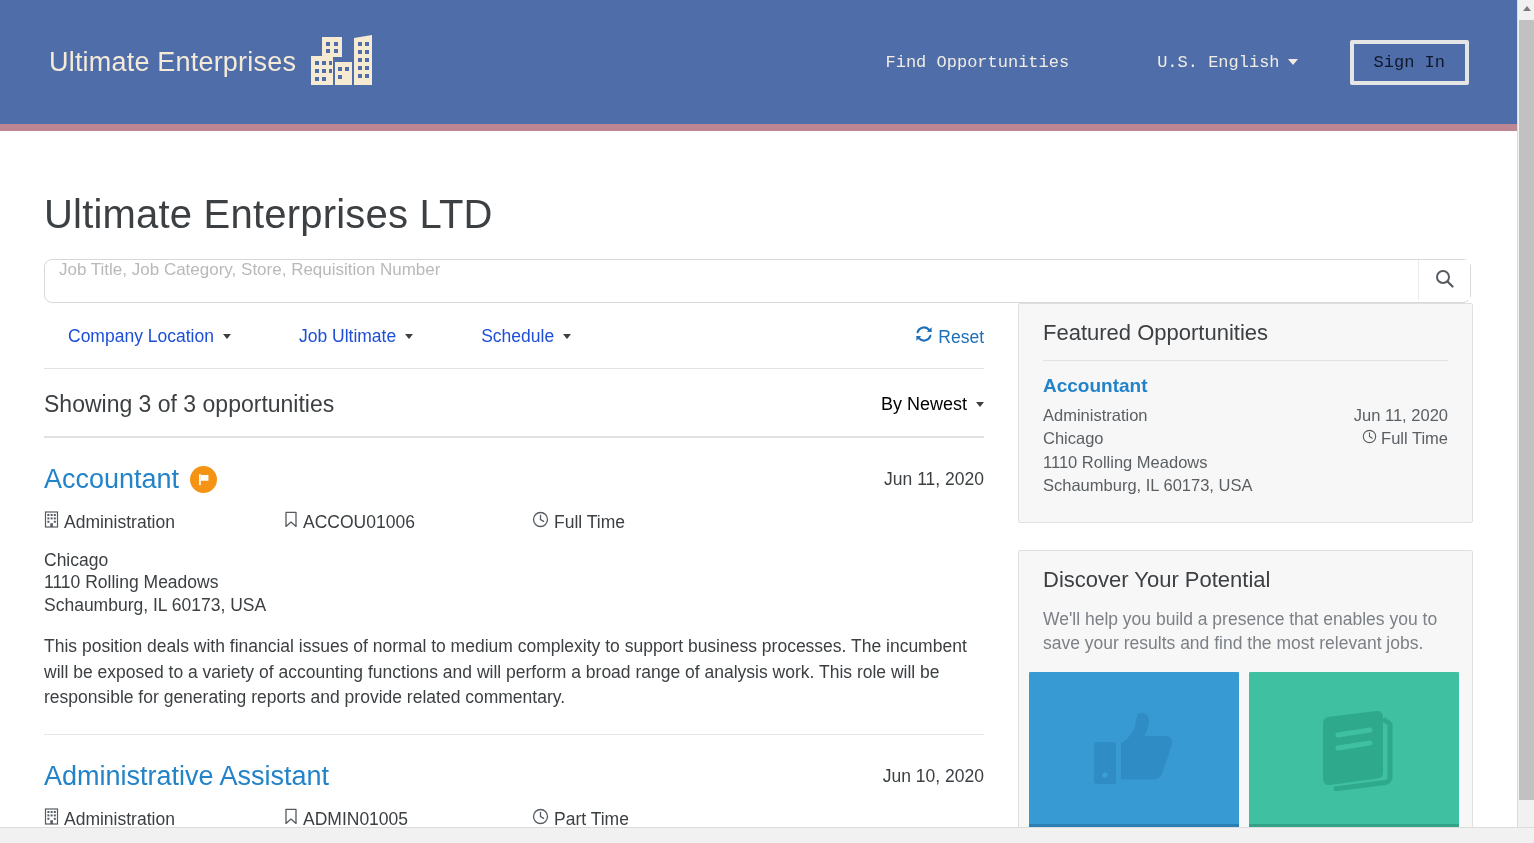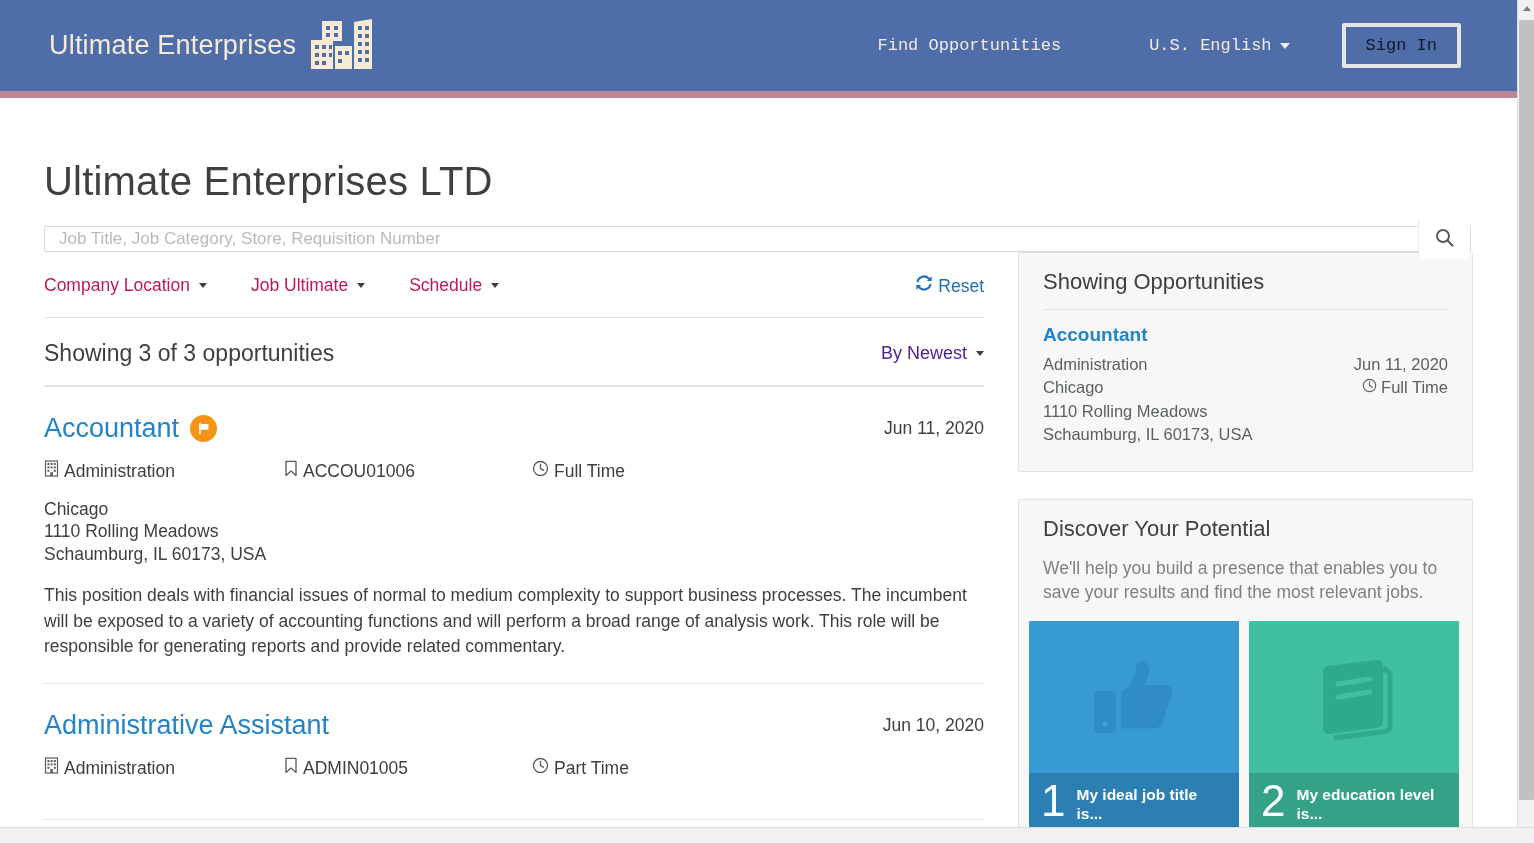--- a/index.html
+++ b/index.html
@@ -59,25 +59,25 @@
     left: 0; bottom: 0;
     width: 1534px; height: 16px;
     background: #f1f1f1;
     border-top: 1px solid #dcdcdc;
     z-index: 61;
   }
 
   
   .topbar {
     position: relative;
-    height: 91px;
+    height: 124px;
     background: #4f6ea9;
     display: flex;
     align-items: center;
-    padding: 0 12px 0 49px;
+    padding: 0 4px 0 49px;
     width: 1517px;
   }
   .brand {
     display: flex;
     align-items: center;
     gap: 14px;
     cursor: pointer;
   }
   .brand-name {
     color: #f5ead8;
@@ -155,24 +155,24 @@
     align-items: flex-start;
     gap: 34px;
   }
   .col-main { width: 940px; flex: none; }
   .col-side { width: 455px; flex: none; }
 
   
   .searchbox {
     position: relative;
     display: flex;
-    align-items: center;
-    height: 26px;
+    align-items: flex-start;
+    height: 44px;
     border: 1px solid #d8d8d8;
-    border-radius: 1px;
+    border-radius: 8px;
     background: #fff;
     width: 1427px;
   }
   .searchbox input {
     flex: 1;
     border: none;
     outline: none;
     font-size: 17px;
     padding: 0 14px;
     color: #444;
@@ -192,27 +192,28 @@
   
   .filters {
     display: flex;
     align-items: center;
     padding: 22px 0 20px 0;
     border-bottom: 1px solid #e2e2e2;
     width: 940px;
   }
   .filter-item {
     font-size: 17.5px;
-    color: #be185d;
+    color: #1d4ed8;
     margin-right: 44px;
     display: flex;
     align-items: center;
     gap: 9px;
     cursor: pointer;
     white-space: nowrap;
+    margin-left: 24px;
   }
   .filter-item .caret-down { border-top-color: #3c4043; border-left-width:4px; border-right-width:4px; border-top-width:5px;}
   .reset-link {
     margin-left: auto;
     color: #1d6fb8;
     font-size: 17.5px;
     display: flex;
     align-items: flex-end;
     gap: 5px;
     cursor: pointer;
@@ -228,21 +229,21 @@
     border-bottom: 2px solid #e2e2e2;
     width: 940px;
   }
   .results-count {
     font-size: 23px;
     color: #3c4043;
   }
   .sort-ctl {
     margin-left: auto;
     font-size: 18px;
-    color: #4c1d95;
+    color: #000000;
     display: flex;
     align-items: center;
     gap: 9px;
     cursor: pointer;
     white-space: nowrap;
   }
   .sort-ctl .caret-down { border-top-color: #3c4043; border-left-width:4px; border-right-width:4px; border-top-width:5px;}
 
   
   .job {
@@ -625,21 +626,21 @@
               <span>Part Time</span>
             </div>
           </div>
         </div>
 
       </div>
 
       <div class="col-side">
 
         <div class="panel">
-          <div class="panel-title">Showing Opportunities</div>
+          <div class="panel-title">Featured Opportunities</div>
           <div class="panel-divider"></div>
           <div class="featured-body">
             <a class="featured-job-title" href="#">Accountant</a>
             <div class="featured-row">
               <span>Administration</span>
               <span class="right">Jun 11, 2020</span>
             </div>
             <div class="featured-row">
               <span>Chicago</span>
               <span class="right">

